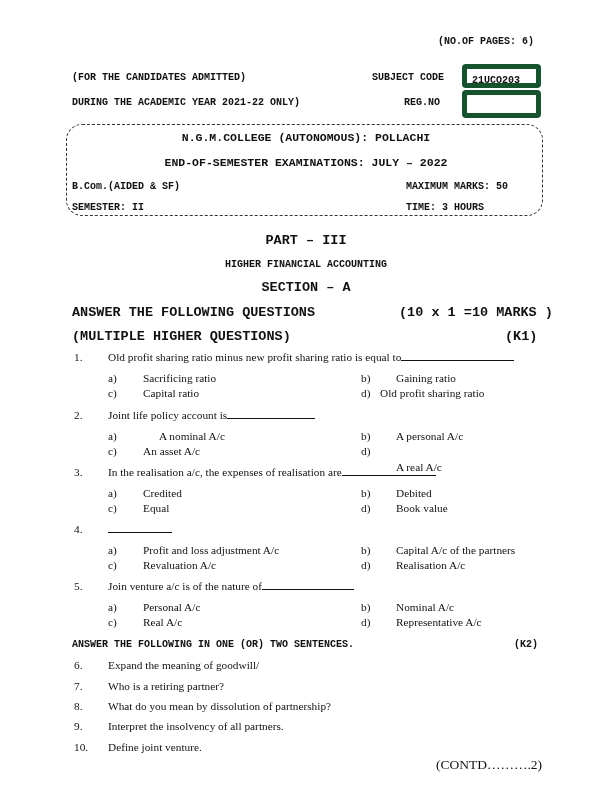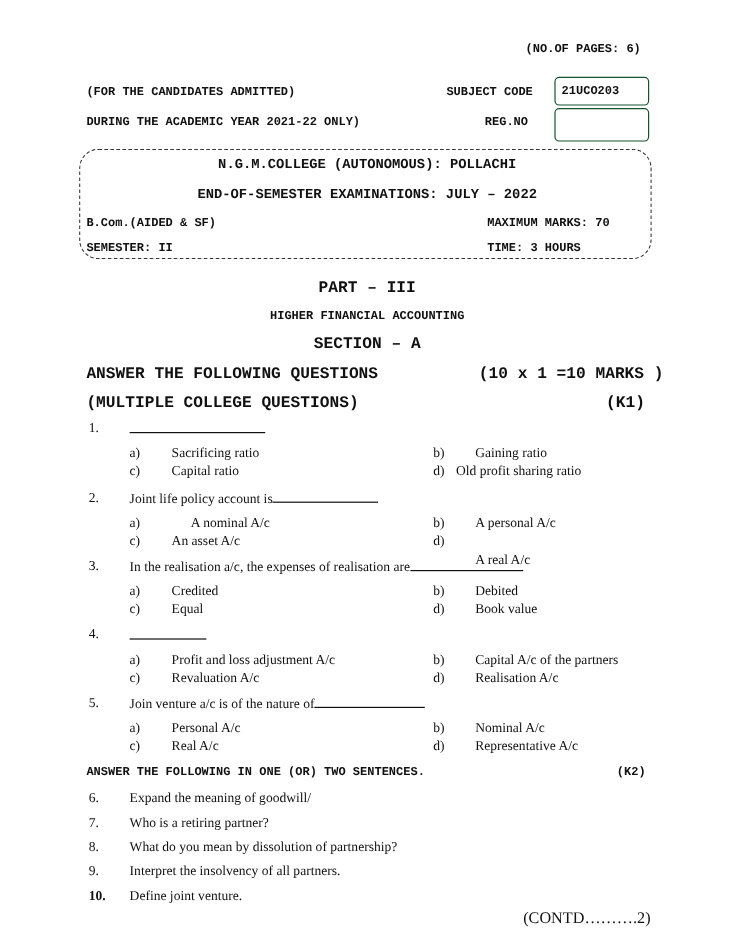--- a/index.html
+++ b/index.html
@@ -4,21 +4,21 @@
 <style>
   html, body { margin: 0; padding: 0; background: #ffffff; }
   body { width: 612px; height: 792px; position: relative; overflow: hidden;
          font-family: "Liberation Serif", "DejaVu Serif", serif; color: #111; }
   .abs { position: absolute; white-space: nowrap; }
   .b { font-weight: bold; font-family: Liberation Mono, monospace; }
   .s10 { font-size: 10px; }
   .s11 { font-size: 11.5px; }
   .s13 { font-size: 13.5px; }
   .q { font-size: 11.3px; }
-  .code-box { position: absolute; border: 1px solid #14532d; border-radius: 4px; box-sizing: border-box; }
+  .code-box { position: absolute; border: 5px solid #14532d; border-radius: 4px; box-sizing: border-box; }
   .dash-box { position: absolute; left: 66px; top: 124px; width: 477px; height: 92px;
               border: 1.3px dashed #333; border-radius: 16px; box-sizing: border-box;
               border-style: dashed; }
   .blank { display: inline-block; border-bottom: 1px solid #111; height: 9px; vertical-align: baseline; }
   .center { position: absolute; left: 0; width: 612px; text-align: center; }
 </style>
 </head>
 <body>
 
 <div class="abs b s10" style="left:438px; top:36px;">(NO.OF PAGES:  6)</div>
@@ -33,36 +33,36 @@
 
 <div class="abs b s10" style="left:404px; top:97px;">REG.NO</div>
 <div class="code-box" style="left:462px; top:90px; width:79px; height:28px;">
   <span class="abs b s10" style="left:5px; top:8px;"></span>
 </div>
 
 <div class="dash-box"></div>
 <div class="center b s11" style="top:131px;">N.G.M.COLLEGE (AUTONOMOUS): POLLACHI</div>
 <div class="center b s11" style="top:156px;">END-OF-SEMESTER EXAMINATIONS: JULY – 2022</div>
 <div class="abs b s10" style="left:72px; top:181px;">B.Com.(AIDED &amp; SF)</div>
-<div class="abs b s10" style="left:406px; top:181px;">MAXIMUM MARKS: 70</div>
+<div class="abs b s10" style="left:406px; top:181px;">MAXIMUM MARKS: 50</div>
 <div class="abs b s10" style="left:72px; top:202px;">SEMESTER:  II</div>
 <div class="abs b s10" style="left:406px; top:202px;">TIME: 3 HOURS</div>
 
 <div class="center b s13" style="top:233px;">PART – III</div>
 <div class="center b s10" style="top:259px;">HIGHER FINANCIAL ACCOUNTING</div>
 <div class="center b s13" style="top:280px;">SECTION – A</div>
 
 <div class="abs b s13" style="left:72px; top:305px;">ANSWER THE FOLLOWING QUESTIONS</div>
 <div class="abs b s13" style="left:399px; top:305px;">(10 x 1 =10 MARKS )</div>
-<div class="abs b s13" style="left:72px; top:329px;">(MULTIPLE COLLEGE QUESTIONS)</div>
+<div class="abs b s13" style="left:72px; top:329px;">(MULTIPLE HIGHER QUESTIONS)</div>
 <div class="abs b s13" style="left:505px; top:329px;">(K1)</div>
 
 <div id="mcq-list">
     <div class="abs q" style="left: 74px; top: 351px;">1.</div>
-    <div class="abs q" style="left: 108px; top: 351px;"><span class="blank" style="width: 113px;"></span></div>
+    <div class="abs q" style="left: 108px; top: 351px;"><span>Old profit sharing ratio minus new profit sharing ratio is equal to</span><span class="blank" style="width: 113px;"></span></div>
     <div class="abs q" style="left: 108px; top: 372px;">a)</div>
     <div class="abs q" style="left: 143px; top: 372px;">Sacrificing ratio</div>
     <div class="abs q" style="left: 361px; top: 372px;">b)</div>
     <div class="abs q" style="left: 396px; top: 372px;">Gaining ratio</div>
     <div class="abs q" style="left: 108px; top: 387px;">c)</div>
     <div class="abs q" style="left: 143px; top: 387px; font-family: Liberation Serif, serif;">Capital ratio</div>
     <div class="abs q" style="left: 361px; top: 387px;">d)</div>
     <div class="abs q" style="left: 380px; top: 387px;">Old profit sharing ratio</div>
     <div class="abs q" style="left: 74px; top: 409px;">2.</div>
     <div class="abs q" style="left: 108px; top: 409px;"><span>Joint life policy account is</span><span class="blank" style="width: 88px;"></span></div>
@@ -111,17 +111,17 @@
 
 <div id="short-list">
     <div class="abs q" style="left: 74px; top: 659px;">6.</div>
     <div class="abs q" style="left: 108px; top: 659px;">Expand the meaning of goodwill/</div>
     <div class="abs q" style="left: 74px; top: 680px;">7.</div>
     <div class="abs q" style="left: 108px; top: 680px;">Who is a retiring partner?</div>
     <div class="abs q" style="left: 74px; top: 700px;">8.</div>
     <div class="abs q" style="left: 108px; top: 700px;">What do you mean by dissolution of partnership?</div>
     <div class="abs q" style="left: 74px; top: 720px;">9.</div>
     <div class="abs q" style="left: 108px; top: 720px;">Interpret the insolvency of all partners.</div>
-    <div class="abs q" style="left: 74px; top: 741px; font-weight: bold;">10.</div>
+    <div class="abs q" style="left: 74px; top: 741px;">10.</div>
     <div class="abs q" style="left: 108px; top: 741px;">Define joint venture.</div>
   </div>
 
 <div class="abs s13" style="left:436px; top:757px;">(CONTD……….2)</div>
 
 </body></html>

